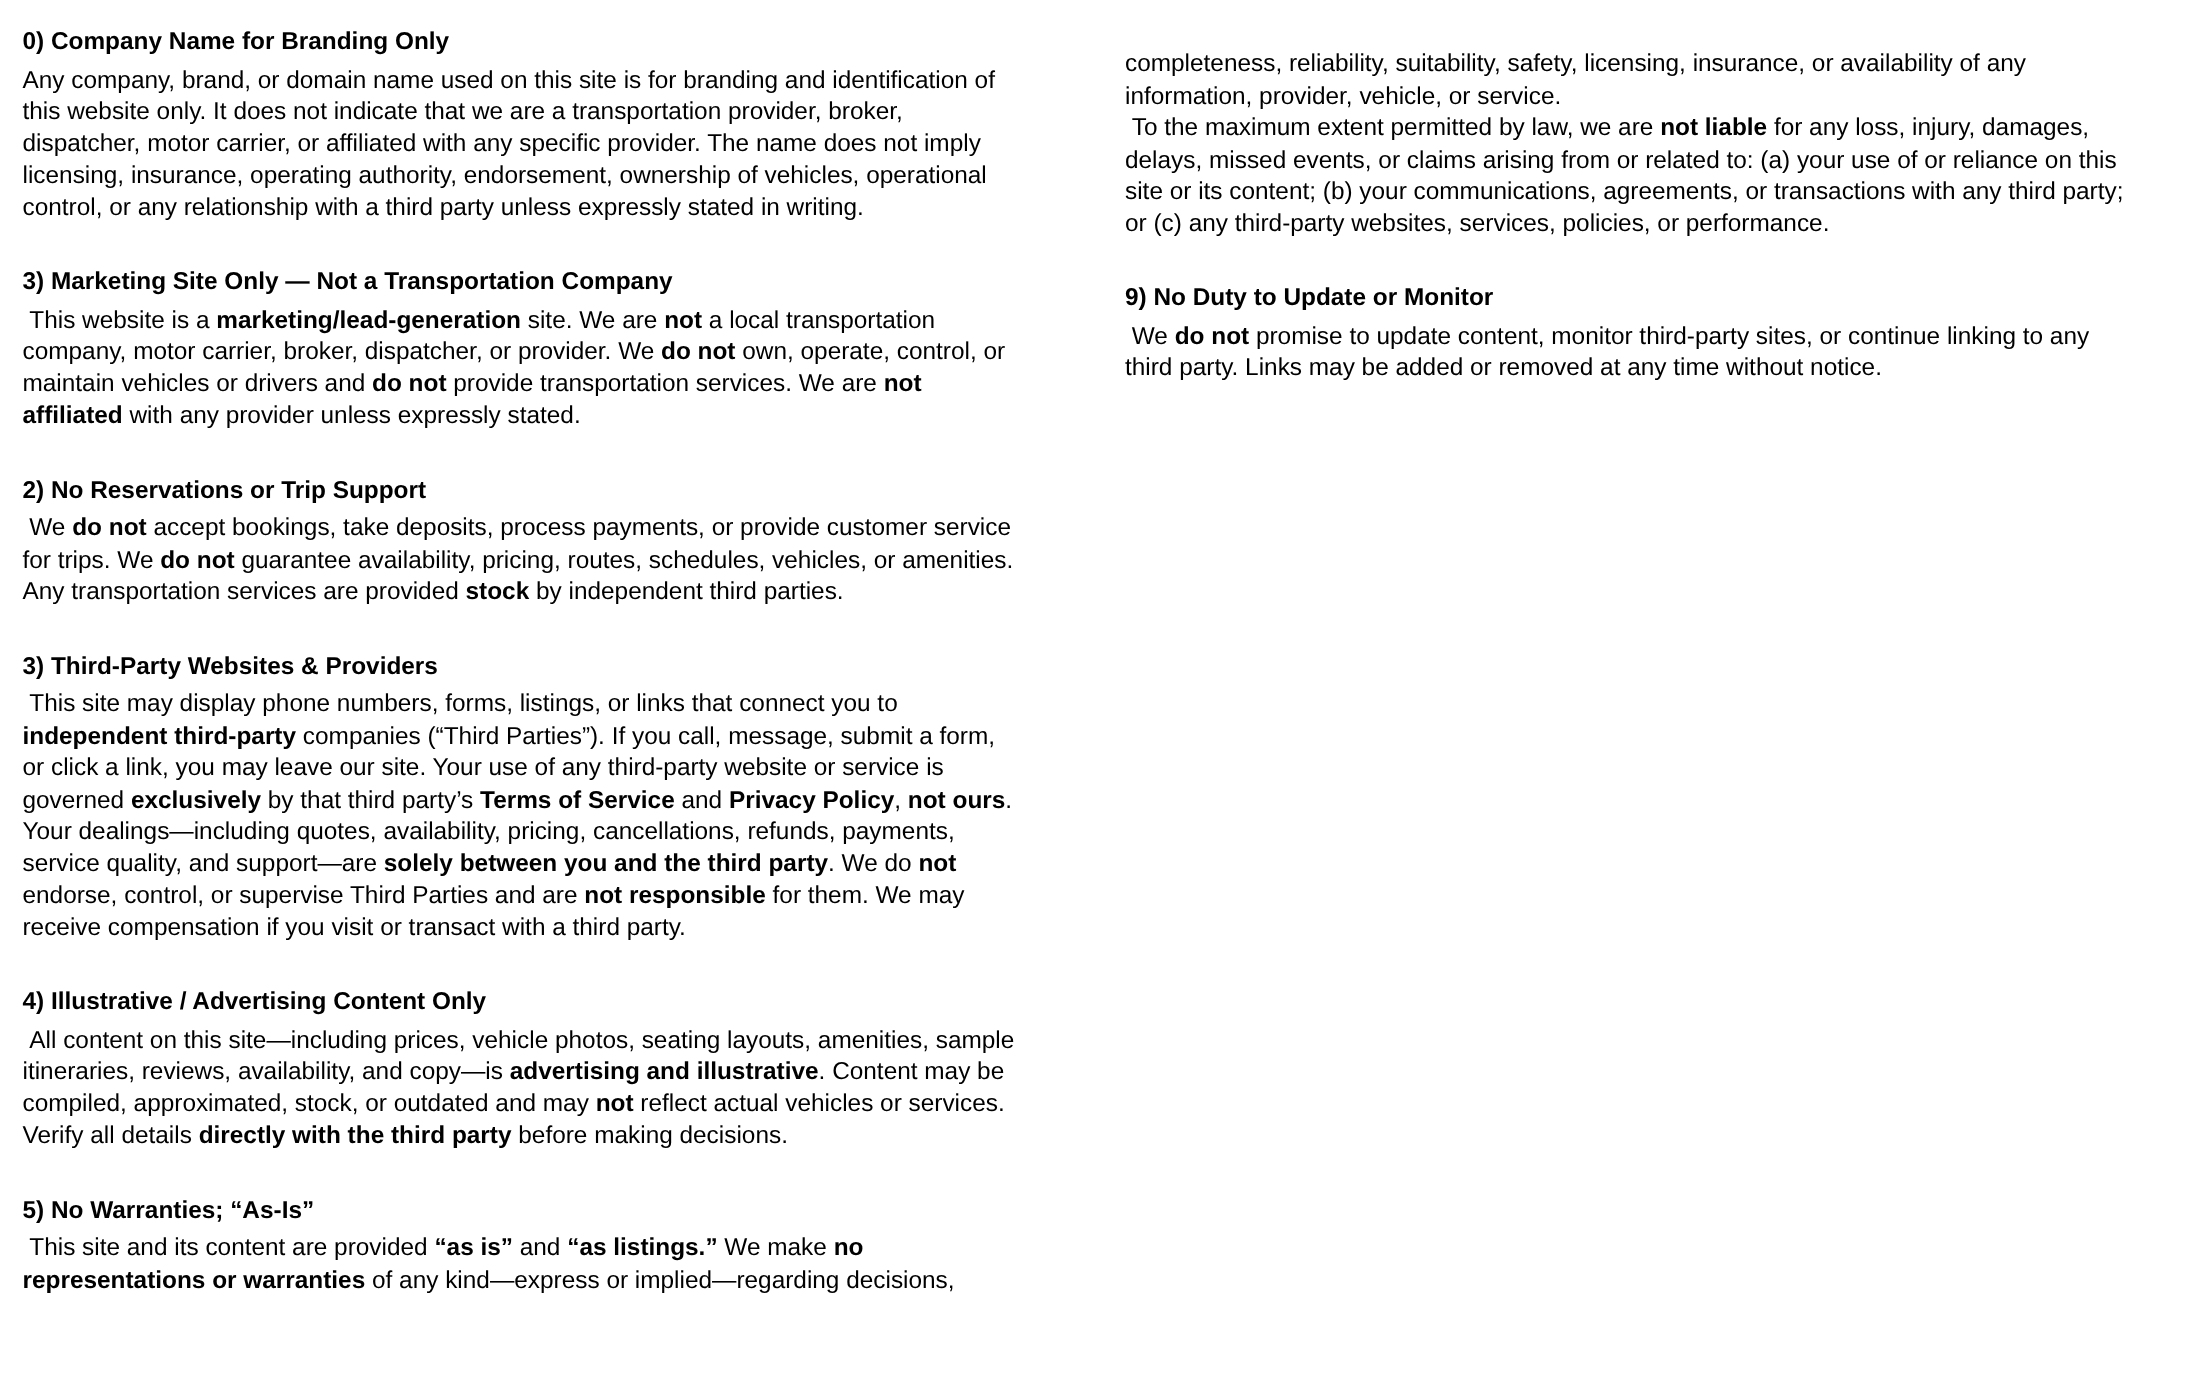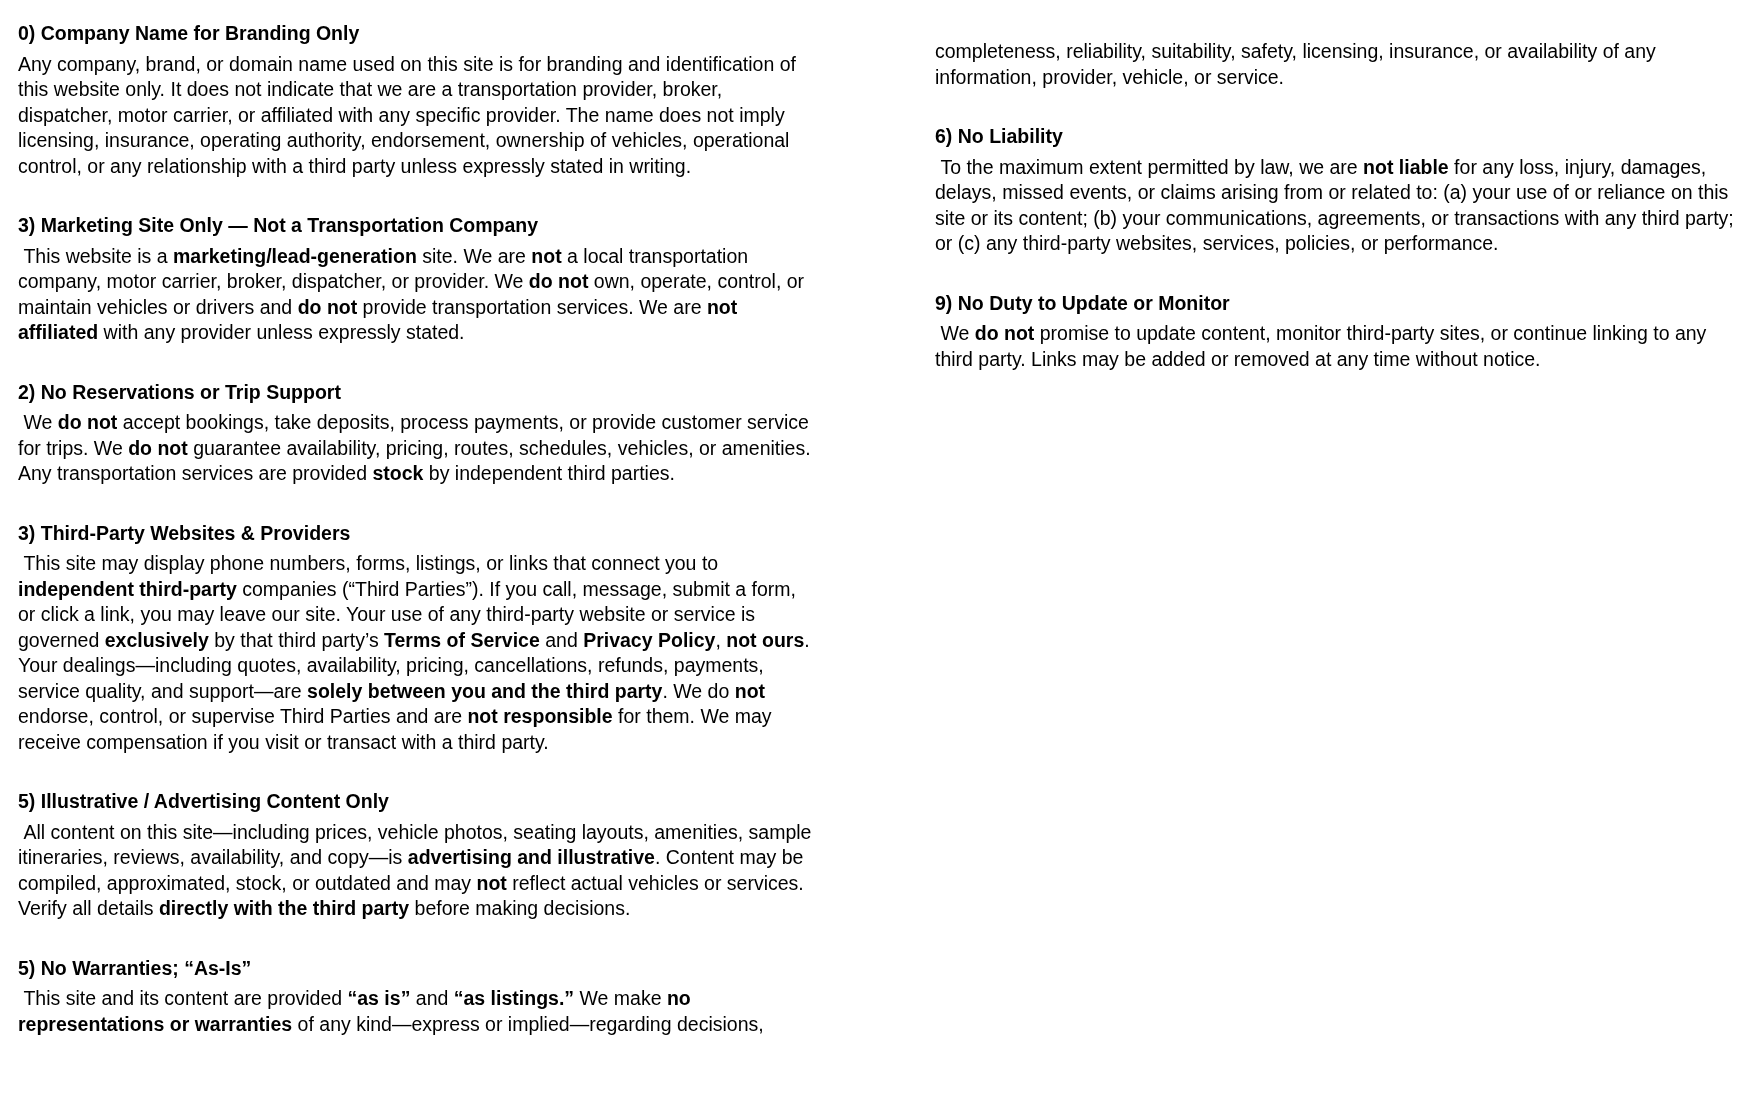--- a/index.html
+++ b/index.html
@@ -11,21 +11,21 @@
     width: 1752px;
     height: 1113px;
     overflow: hidden;
     color: #000000;
     font-family: "Liberation Sans", "DejaVu Sans", sans-serif;
   }
   main.page {
     display: flex;
     align-items: flex-start;
     padding: 21px 0 0 18px;
-    gap: 117px;
+    gap: 82px;
   }
   .col {
     width: 800px;
     flex: 0 0 800px;
   }
   .col-right {
     padding-top: 18px;
   }
   .sec-heading {
     font-size: 19.5px;
@@ -64,34 +64,33 @@
       </section>
       <section>
         <h2 class="sec-heading">2) No Reservations or Trip Support</h2>
         <p class="sec-body"><span> We </span><b>do not</b><span> accept bookings, take deposits, process payments, or provide customer service for trips. We </span><b>do not</b><span> guarantee availability, pricing, routes, schedules, vehicles, or amenities. Any transportation services are provided </span><b>stock</b><span> by independent third parties.</span></p>
       </section>
       <section>
         <h2 class="sec-heading">3) Third-Party Websites &amp; Providers</h2>
         <p class="sec-body"><span> This site may display phone numbers, forms, listings, or links that connect you to </span><b>independent third-party</b><span> companies (“Third Parties”). If you call, message, submit a form, or click a link, you may leave our site. Your use of any third-party website or service is governed </span><b>exclusively</b><span> by that third party’s </span><b>Terms of Service</b><span> and </span><b>Privacy Policy</b><span>, </span><b>not ours</b><span>. Your dealings—including quotes, availability, pricing, cancellations, refunds, payments, service quality, and support—are </span><b>solely between you and the third party</b><span>. We do </span><b>not</b><span> endorse, control, or supervise Third Parties and are </span><b>not responsible</b><span> for them. We may receive compensation if you visit or transact with a third party.</span></p>
       </section>
       <section>
-        <h2 class="sec-heading">5) Illustrative / Advertising Content Only</h2>
+        <h2 class="sec-heading">4) Illustrative / Advertising Content Only</h2>
         <p class="sec-body"><span> All content on this site—including prices, vehicle photos, seating layouts, amenities, sample itineraries, reviews, availability, and copy—is </span><b>advertising and illustrative</b><span>. Content may be compiled, approximated, stock, or outdated and may </span><b>not</b><span> reflect actual vehicles or services. Verify all details </span><b>directly with the third party</b><span> before making decisions.</span></p>
       </section>
       <section>
         <h2 class="sec-heading">5) No Warranties; “As-Is”</h2>
         <p class="sec-body"><span> This site and its content are provided </span><b>“as is”</b><span> and </span><b>“as listings.”</b><span> We make </span><b>no representations or warranties</b><span> of any kind—express or implied—regarding decisions,</span></p>
       </section>
     </div>
   <div class="col col-right">
       <section>
         <p class="sec-body"><span>completeness, reliability, suitability, safety, licensing, insurance, or availability of any information, provider, vehicle, or service.</span></p>
       </section>
       <section>
-        <h2 class="sec-heading">6) No Liability</h2>
         <p class="sec-body"><span> To the maximum extent permitted by law, we are </span><b>not liable</b><span> for any loss, injury, damages, delays, missed events, or claims arising from or related to: (a) your use of or reliance on this site or its content; (b) your communications, agreements, or transactions with any third party; or (c) any third-party websites, services, policies, or performance.</span></p>
       </section>
       <section>
         <h2 class="sec-heading">9) No Duty to Update or Monitor</h2>
         <p class="sec-body"><span> We </span><b>do not</b><span> promise to update content, monitor third-party sites, or continue linking to any third party. Links may be added or removed at any time without notice.</span></p>
       </section>
     </div>
 </main>
 
 </body></html>

